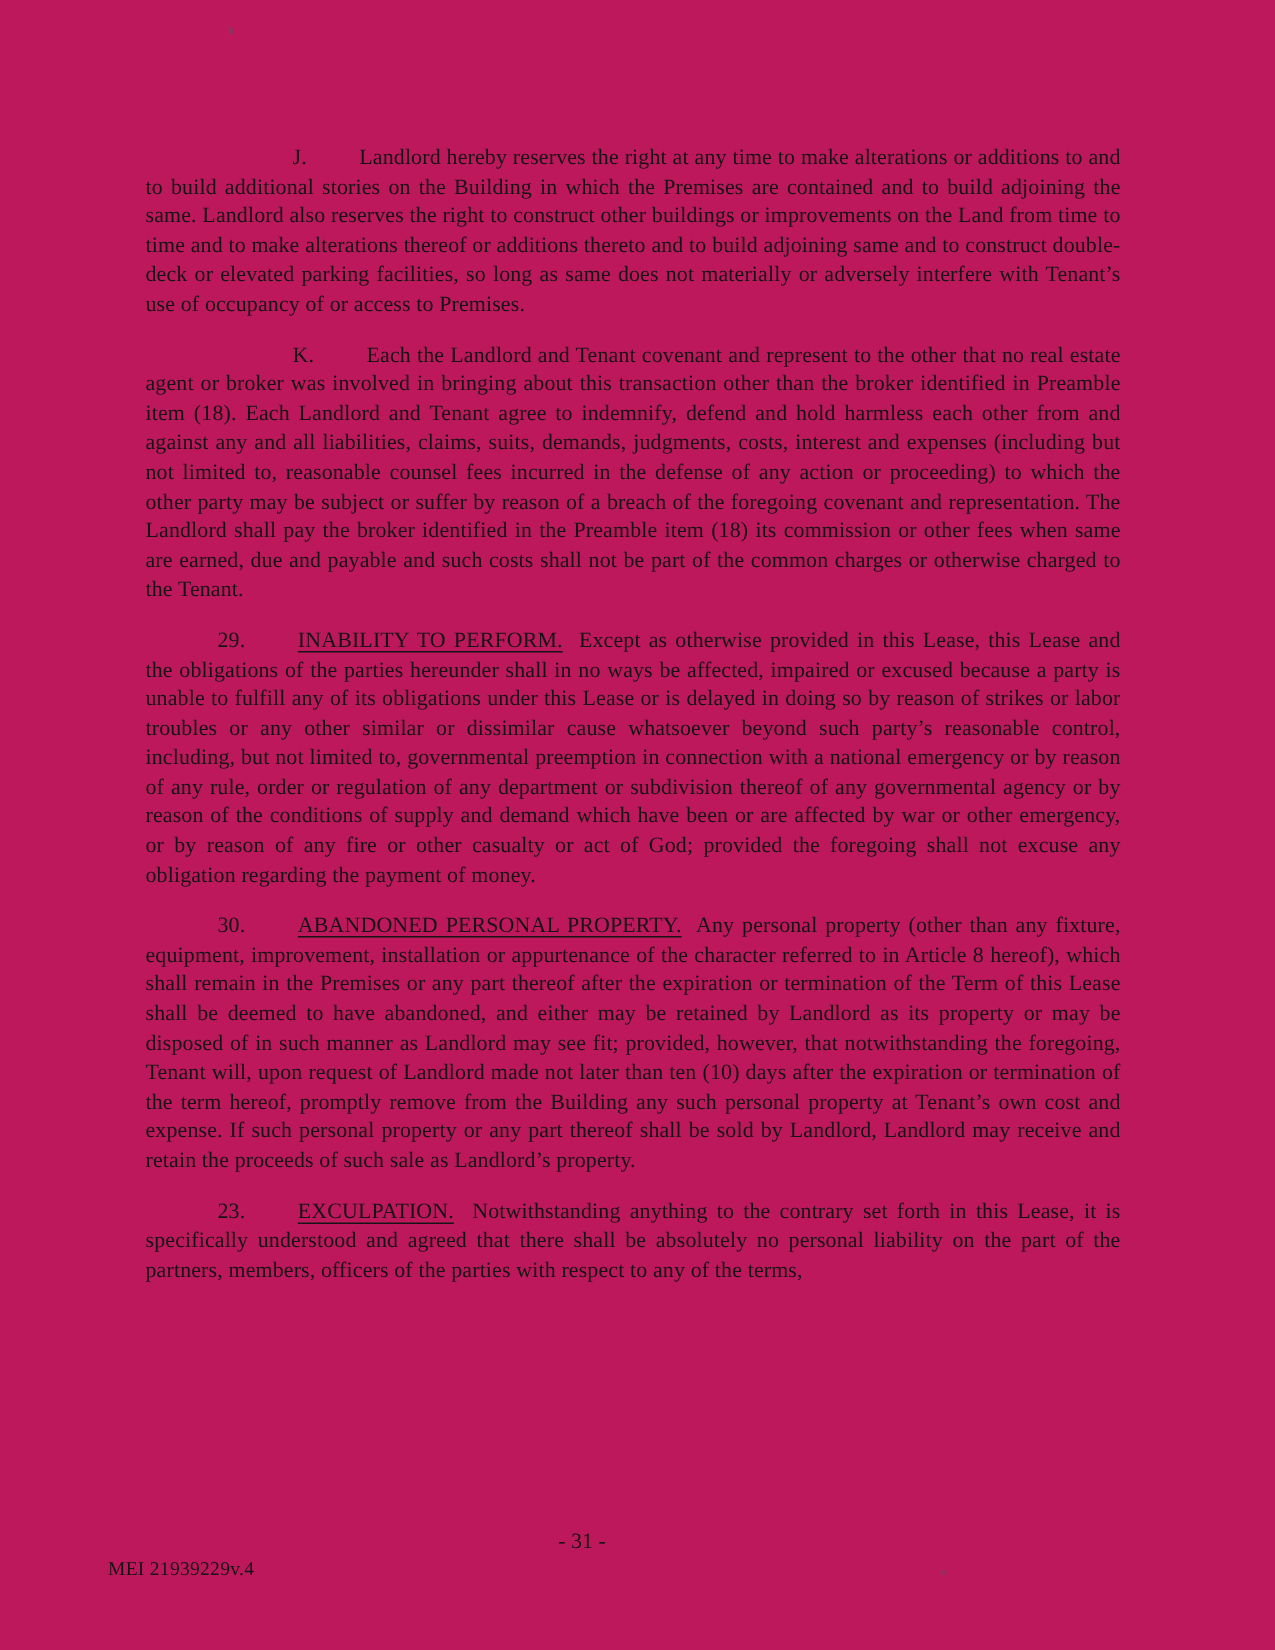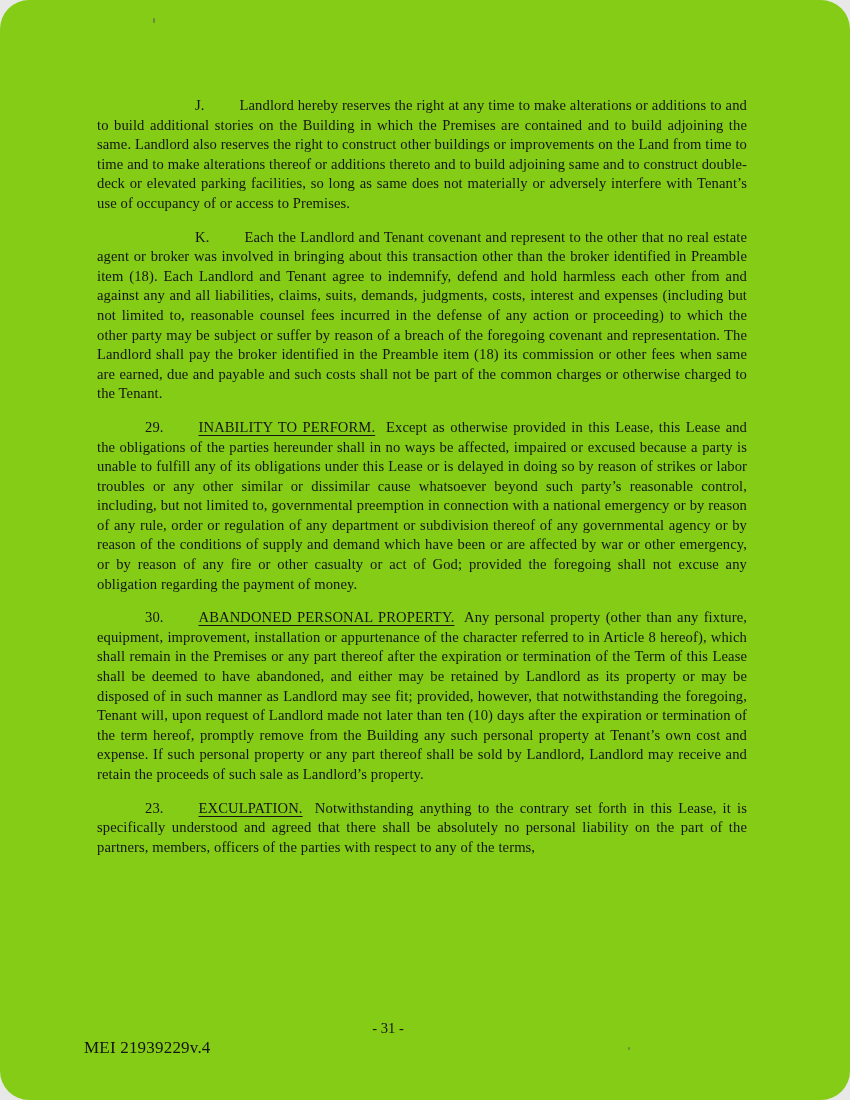--- a/index.html
+++ b/index.html
@@ -5,25 +5,24 @@
   html, body {
     margin: 0;
     padding: 0;
     background: #e8e8e8;
   }
   .page {
     position: relative;
     width: 850px;
     height: 1100px;
     margin: 0 auto;
-    background: #84cc16;
+    background: #be185d;
     overflow: hidden;
     font-family: "Liberation Serif", "DejaVu Serif", serif;
     color: #141414;
-    border-radius: 29px;
   }
   .body-text {
     position: absolute;
     top: 96px;
     left: 97px;
     width: 650px;
   }
   .para {
     margin: 0 0 14px 0;
     font-size: 14.6px;
@@ -45,22 +44,22 @@
     position: absolute;
     top: 1020px;
     left: 0;
     width: 776px;
     text-align: center;
     font-size: 14.6px;
   }
   .doc-ref {
     position: absolute;
     top: 1038px;
-    left: 84px;
-    font-size: 17px;
+    left: 72px;
+    font-size: 13px;
     letter-spacing: 0.2px;
   }
   .scan-artifact {
     position: absolute;
     background: #555;
     opacity: 0.55;
   }
   .artifact-1 { top: 18px;  left: 153px; width: 2px; height: 5px; border-radius: 1px; }
   .artifact-2 { top: 1047px; left: 628px; width: 2px; height: 3px; border-radius: 1px; }
 </style>

